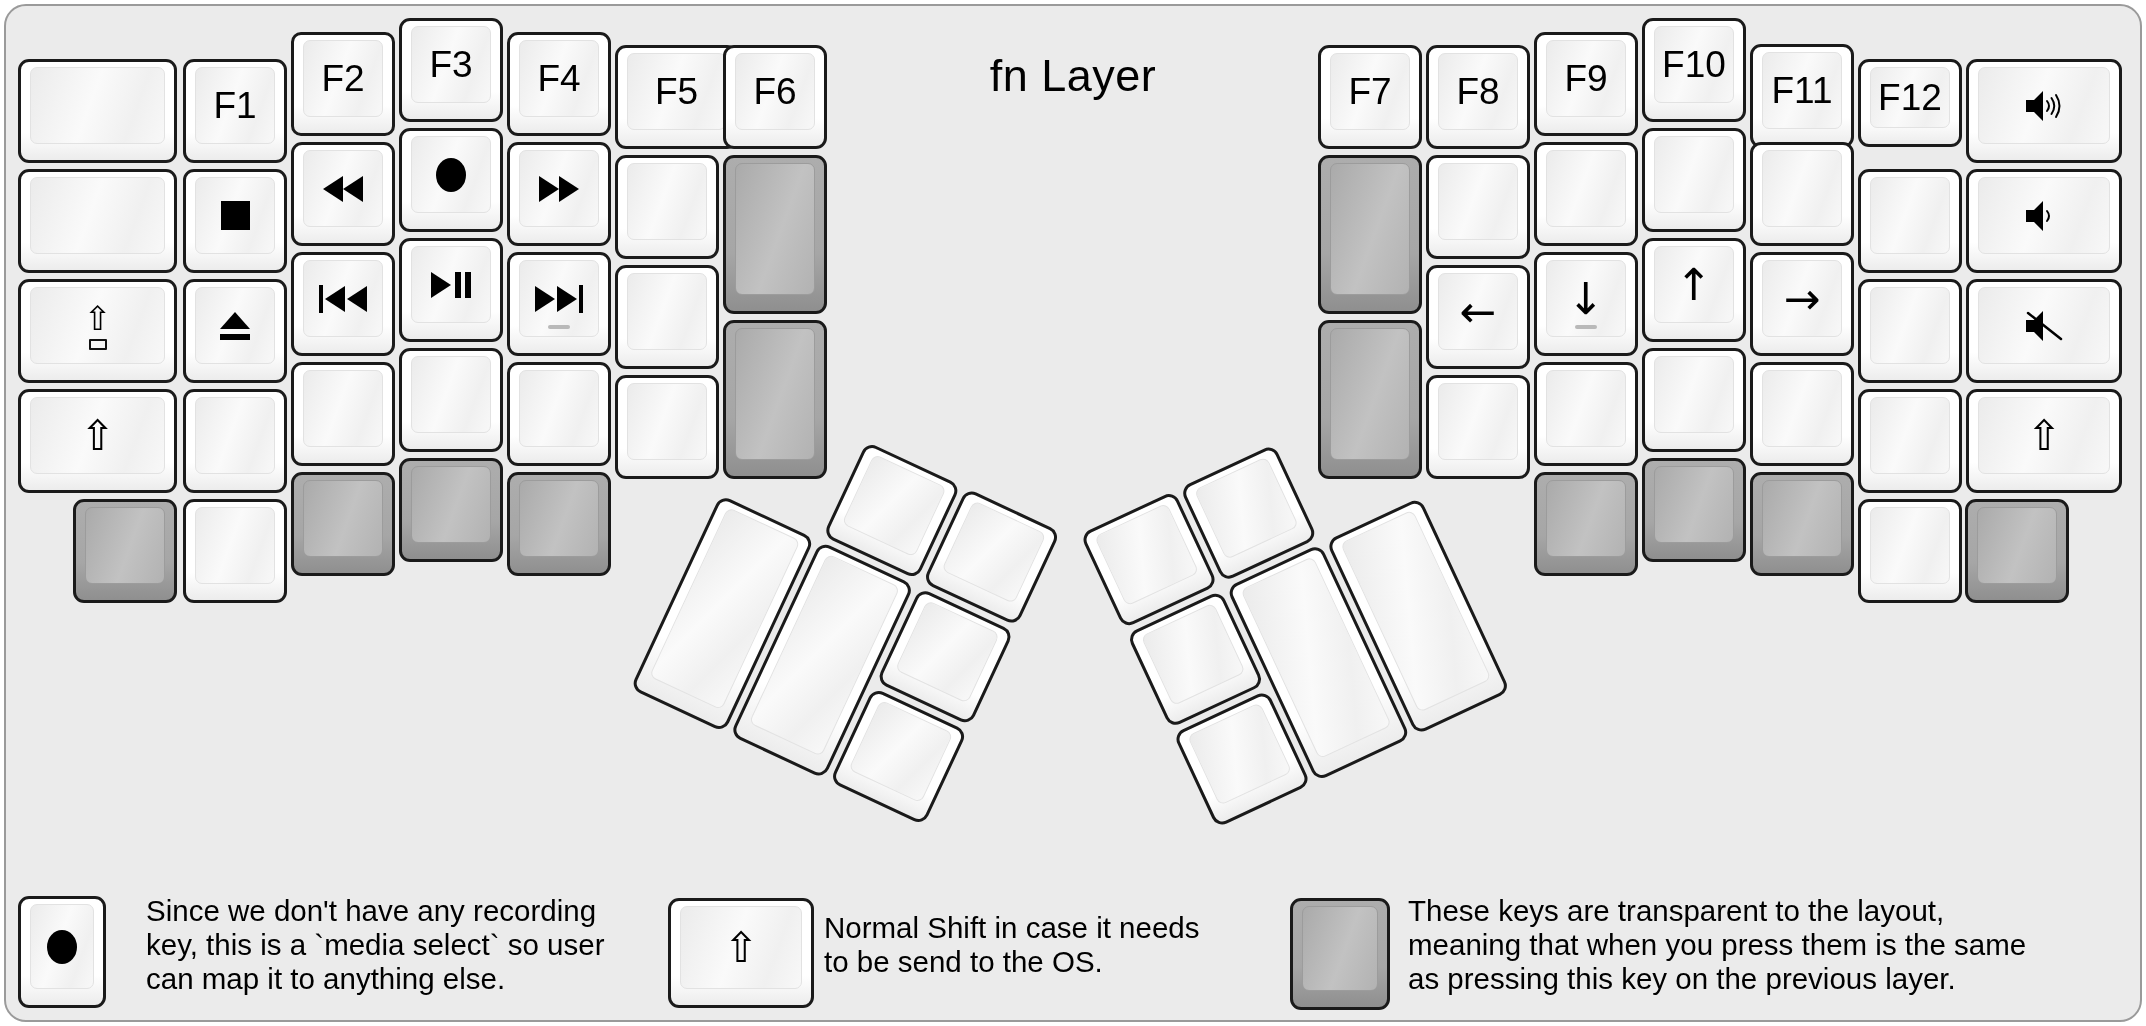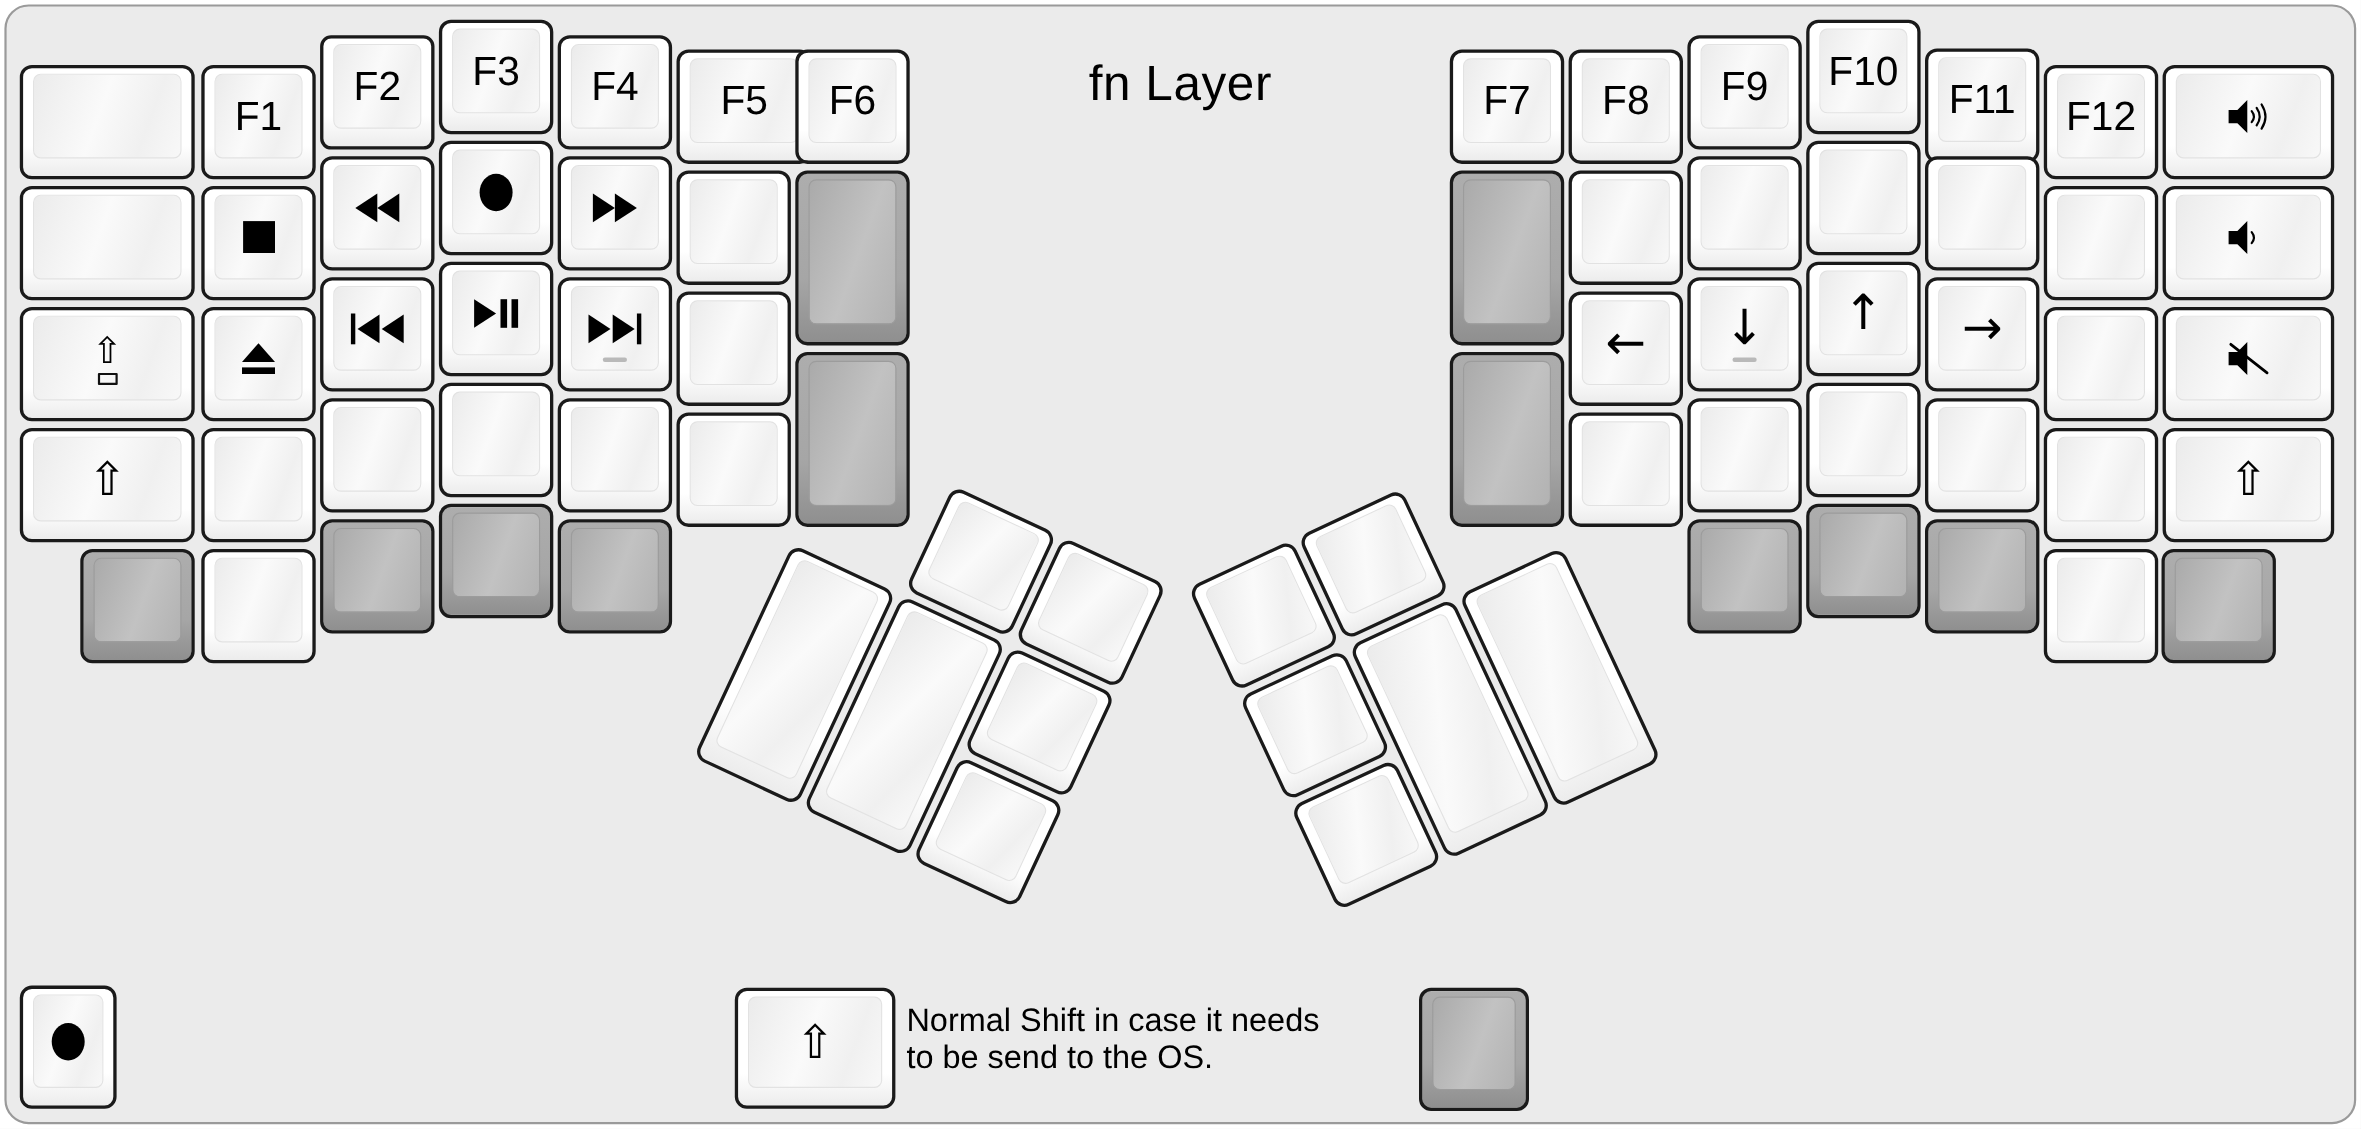--- a/index.html
+++ b/index.html
@@ -298,21 +298,21 @@
             <span class="glyph">→</span>
           </div>
         </div>
       </div>
       <div class="key" style="left: 1750px; top: 362px; width: 104px; height: 104px;">
         <div class="keytop"></div>
       </div>
       <div class="key gray" style="left: 1750px; top: 472px; width: 104px; height: 104px;">
         <div class="keytop"></div>
       </div>
-      <div class="key" style="left: 1858px; top: 59px; width: 104px; height: 104px;">
+      <div class="key" style="left: 1858px; top: 59px; width: 104px; height: 88px;">
         <div class="keytop">
           <div class="icon ic-text klabel">F12</div>
         </div>
       </div>
       <div class="key" style="left: 1858px; top: 169px; width: 104px; height: 104px;">
         <div class="keytop"></div>
       </div>
       <div class="key" style="left: 1858px; top: 279px; width: 104px; height: 104px;">
         <div class="keytop"></div>
       </div>
@@ -415,15 +415,21 @@
         <div class="keytop">
           <div class="icon ic-shift">
             <span class="glyph shift-glyph">⇧</span>
           </div>
         </div>
       </div>
       <div class="key gray" style="left: 1290px; top: 898px; width: 100px; height: 112px;">
         <div class="keytop"></div>
       </div>
     </div>
+  <div class="note-text note1">Since we don't have any recording
+key, this is a `media select` so user
+can map it to anything else.</div>
   <div class="note-text note2">Normal Shift in case it needs
 to be send to the OS.</div>
+  <div class="note-text note3">These keys are transparent to the layout,
+meaning that when you press them is the same
+as pressing this key on the previous layer.</div>
 </div>
 
 </body></html>

